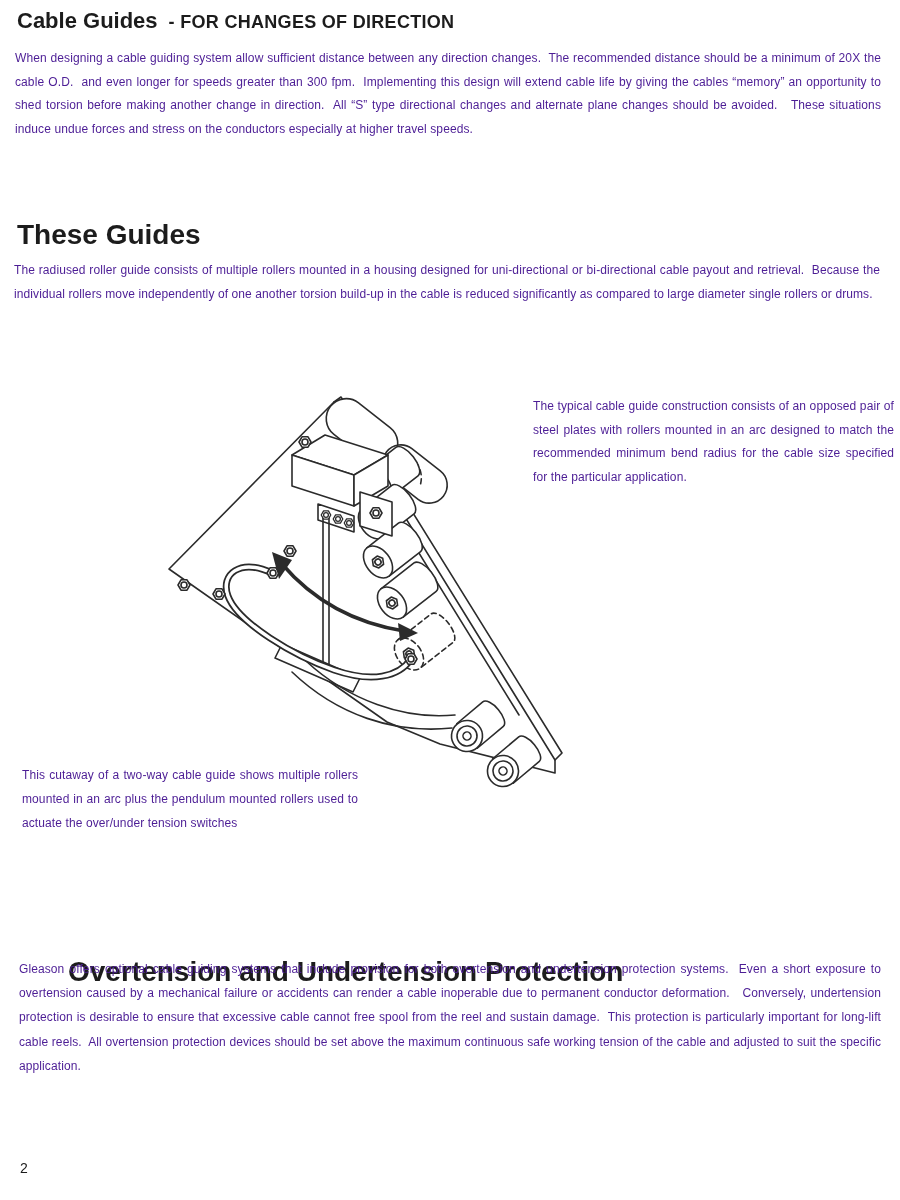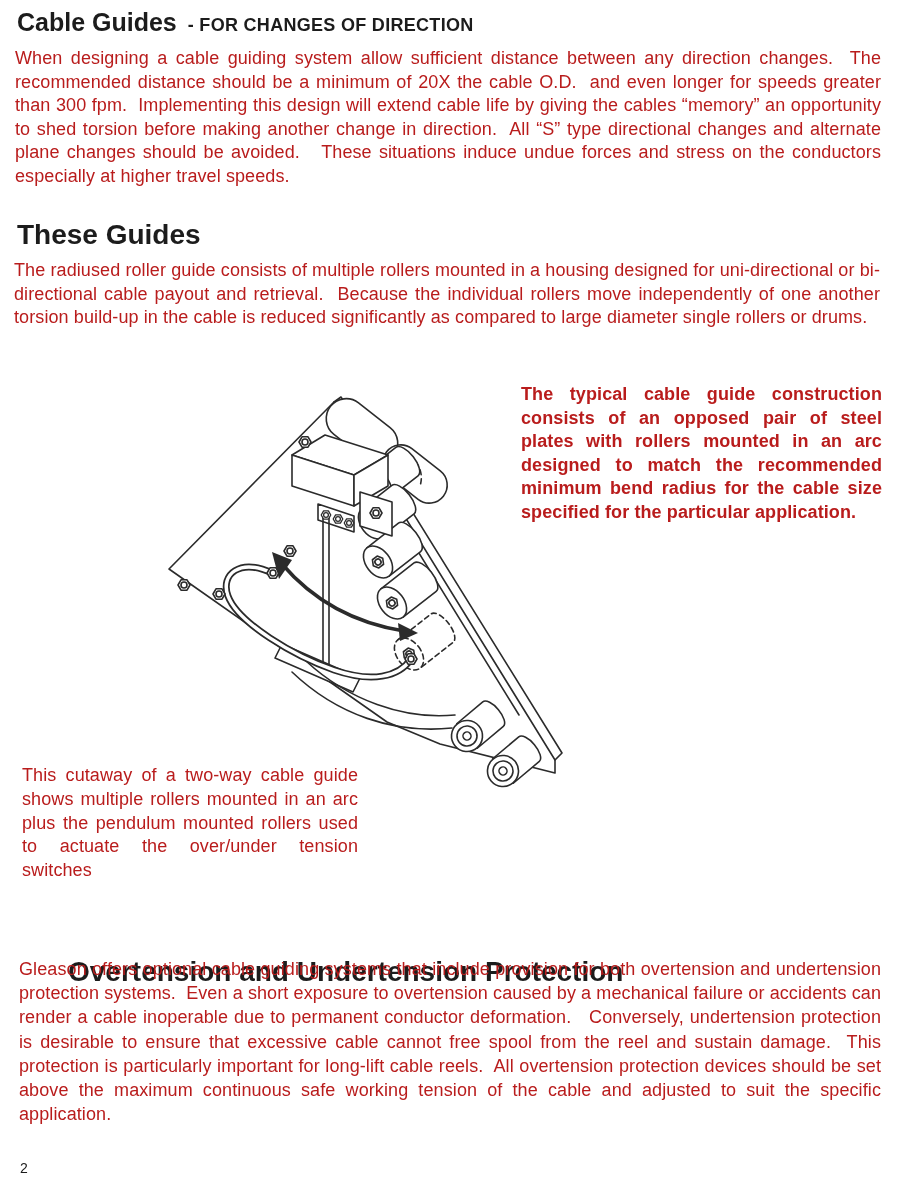--- a/index.html
+++ b/index.html
@@ -3,24 +3,24 @@
 <meta charset="utf-8">
 <style>
   html,body{margin:0;padding:0;}
   body{
     width:900px;height:1200px;position:relative;background:#ffffff;
     font-family:"Liberation Sans","DejaVu Sans",sans-serif;
     color:#1c1c1c;overflow:hidden;
   }
   .abs{position:absolute;}
   .para{
-    text-align:justify;font-size:18px;line-height:23.6px;
-    letter-spacing:0.1px;color:#b91c1c;
+    text-align:justify;font-size:12px;line-height:23.6px;
+    letter-spacing:0.1px;color:#4c1d95;
   }
-  .h-main{font-weight:bold;font-size:25px;white-space:nowrap;}
+  .h-main{font-weight:bold;font-size:22px;white-space:nowrap;}
   .h-suffix{font-weight:bold;font-size:18px;margin-left:11px;letter-spacing:0.3px;}
   .h-section{font-weight:bold;font-size:28px;white-space:nowrap;}
   .pagenum{font-size:14px;}
   svg{display:block;}
 </style>
 </head>
 <body>
 
 <div class="abs" style="left:17px;top:8px;">
   <span class="h-main">Cable Guides</span><span class="h-suffix">- FOR CHANGES OF DIRECTION</span>
@@ -124,21 +124,21 @@
     <use href="#bolt" transform="translate(216,137) scale(0.8)"></use>
     <use href="#bolt" transform="translate(227,141) scale(0.8)"></use>
     <use href="#bolt" transform="translate(254,131)"></use>
 
     <path stroke-width="3.5" d="M 160,182 Q 207,237 282,249"></path>
     <polygon fill="#2b2b2b" stroke="none" points="150,170 170,178 157,197"></polygon>
     <polygon fill="#2b2b2b" stroke="none" points="296,251 276,241 278,259"></polygon>
   </g>
 </svg>
 
-<p class="abs para" style="left:517px;top:379px;width:361px;margin:4px;font-weight:bold;">The typical cable guide construction consists of an opposed pair of steel plates with rollers mounted in an arc designed to match the recommended minimum bend radius for the cable size specified for the particular application.</p>
+<p class="abs para" style="left:517px;top:379px;width:361px;margin:16px;">The typical cable guide construction consists of an opposed pair of steel plates with rollers mounted in an arc designed to match the recommended minimum bend radius for the cable size specified for the particular application.</p>
 
 <p class="abs para" style="left:22px;top:764px;width:336px;margin:0;line-height:23.8px;">This cutaway of a two-way cable guide shows multiple rollers mounted in an arc plus the pendulum mounted rollers used to actuate the over/under tension switches</p>
 
 <div class="abs h-section" style="left:25px;top:956px;margin-left:43px;">Overtension and Undertension Protection</div>
 
 <p class="abs para" style="left:19px;top:957px;width:862px;margin:0;line-height:24.2px;">Gleason offers optional cable guiding systems that include provision for both overtension and undertension protection systems.&nbsp; Even a short exposure to overtension caused by a mechanical failure or accidents can render a cable inoperable due to permanent conductor deformation.&nbsp;&nbsp; Conversely, undertension protection is desirable to ensure that excessive cable cannot free spool from the reel and sustain damage.&nbsp; This protection is particularly important for long-lift cable reels.&nbsp; All overtension protection devices should be set above the maximum continuous safe working tension of the cable and adjusted to suit the specific application.</p>
 
 <div class="abs pagenum" style="left:20px;top:1160px;">2</div>
 
 </body></html>

